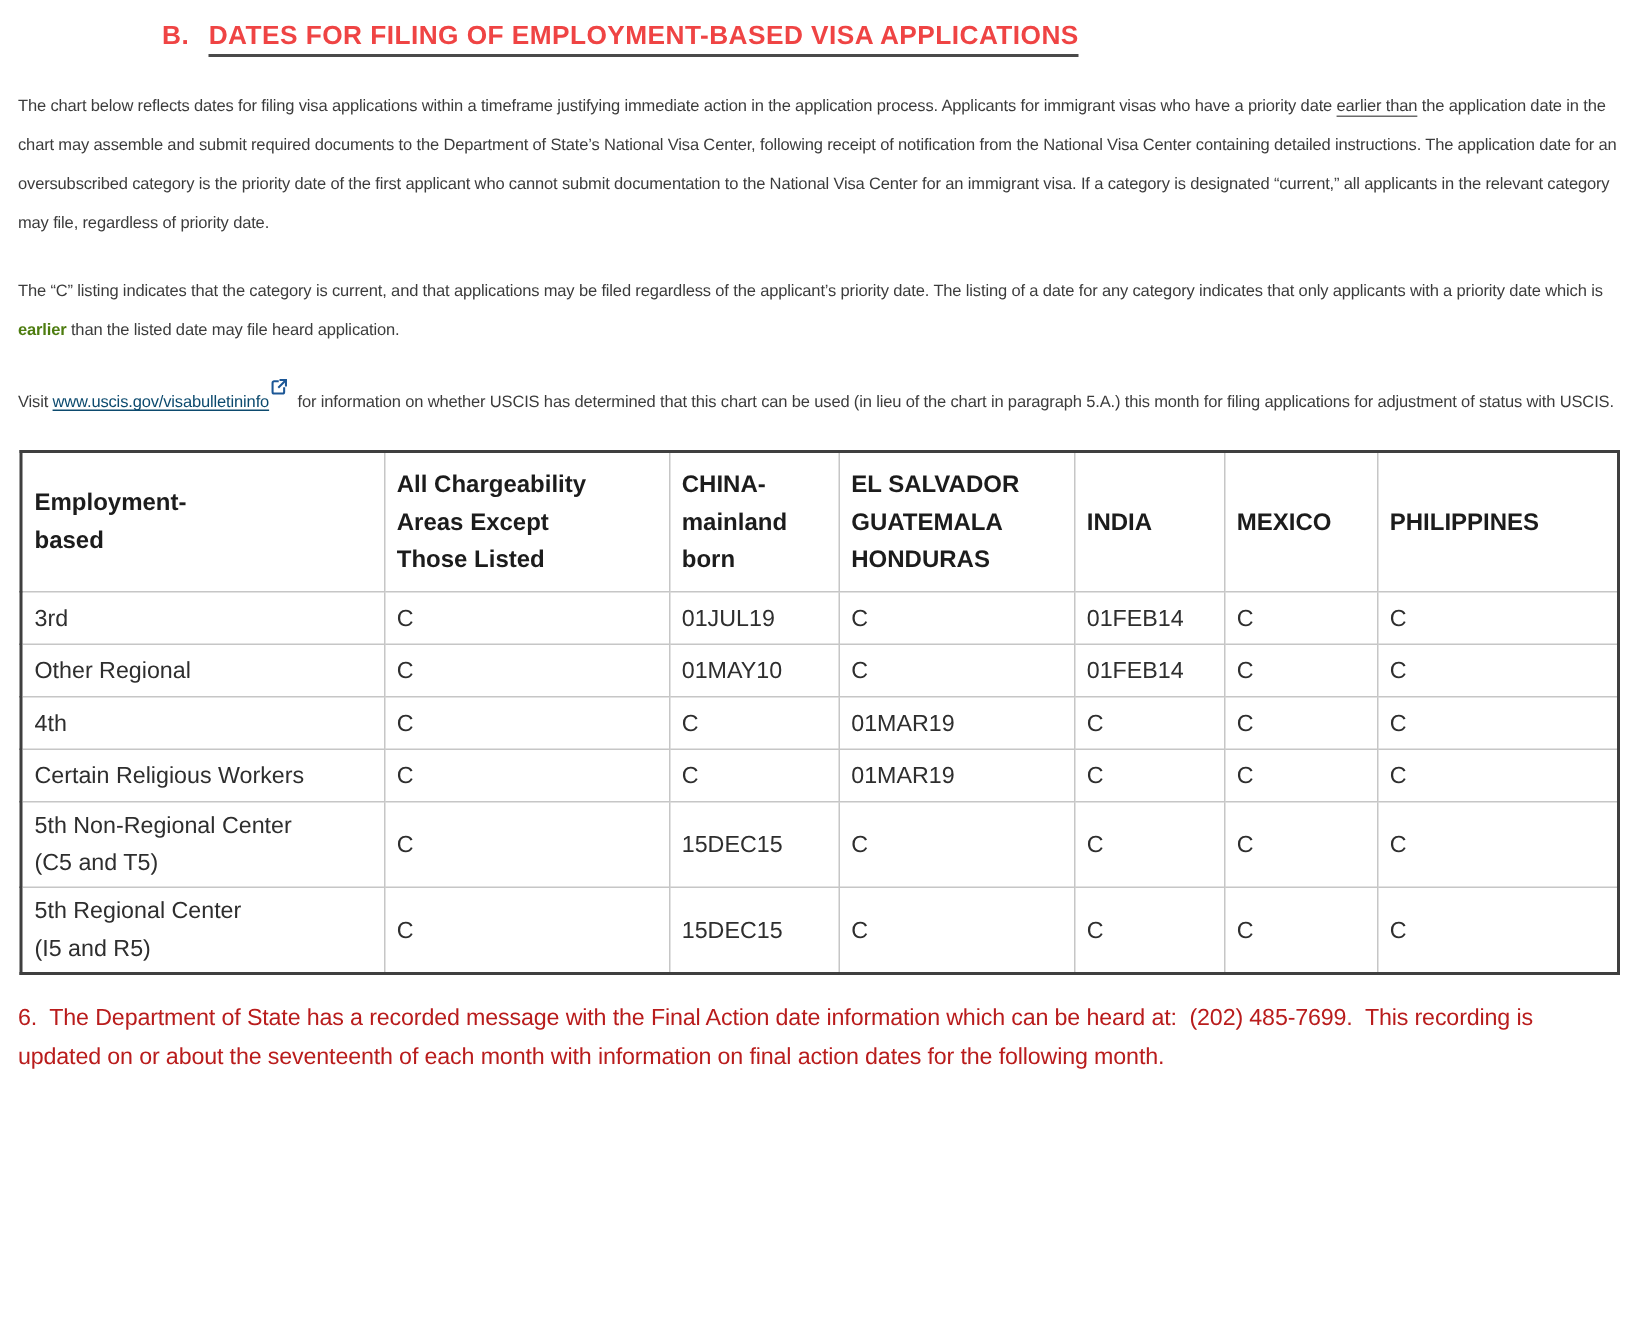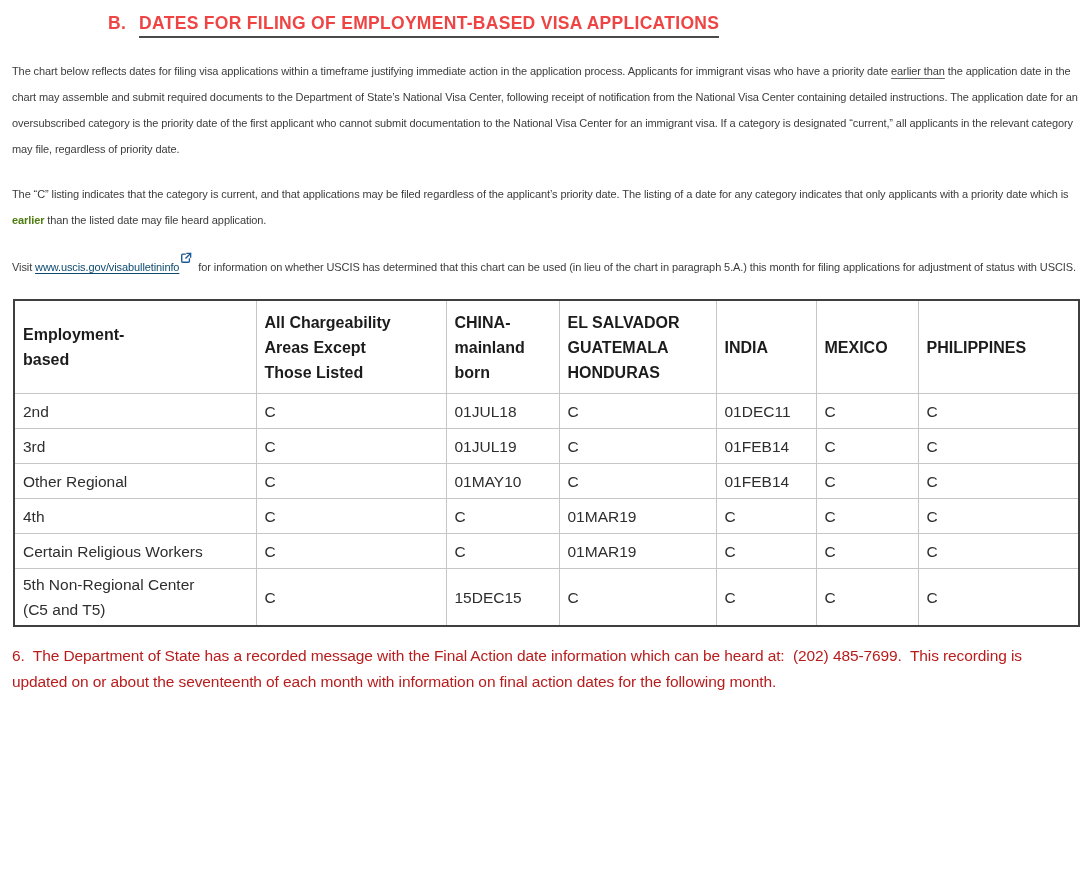--- a/index.html
+++ b/index.html
@@ -127,29 +127,20 @@
         <th>EL SALVADOR
 GUATEMALA
 HONDURAS</th>
         <th class="dkl">INDIA</th>
         <th>MEXICO</th>
         <th>PHILIPPINES</th>
       </tr>
     </thead>
     <tbody>
       <tr>
-        <td class="rowlabel">2nd</td>
-        <td>C</td>
-        <td class="dkl">01JUL18</td>
-        <td>C</td>
-        <td class="dkl">01DEC11</td>
-        <td>C</td>
-        <td>C</td>
-      </tr>
-      <tr>
         <td class="rowlabel">3rd</td>
         <td>C</td>
         <td class="dkl">01JUL19</td>
         <td>C</td>
         <td class="dkl">01FEB14</td>
         <td>C</td>
         <td>C</td>
       </tr>
       <tr>
         <td class="rowlabel">Other Regional</td>
@@ -181,18 +172,28 @@
       <tr>
         <td class="rowlabel">5th Non-Regional Center
 (C5 and T5)</td>
         <td class="dkl">C</td>
         <td class="dkl">15DEC15</td>
         <td>C</td>
         <td class="dkl">C</td>
         <td>C</td>
         <td>C</td>
       </tr>
+      <tr>
+        <td class="rowlabel">5th Regional Center
+(I5 and R5)</td>
+        <td class="dkl">C</td>
+        <td class="dkl">15DEC15</td>
+        <td>C</td>
+        <td class="dkl">C</td>
+        <td>C</td>
+        <td>C</td>
+      </tr>
     </tbody>
   </table>
 
   <p class="footnote">6.  The Department of State has a recorded message with the Final Action date information which can be heard at:  (202) 485-7699.  This recording is updated on or about the seventeenth of each month with information on final action dates for the following month.</p>
 
 </main>
 
 </body></html>

